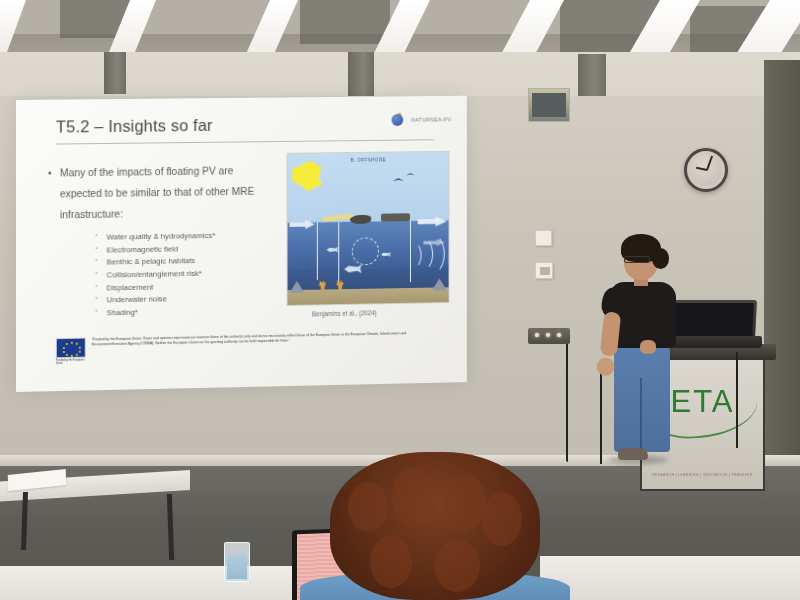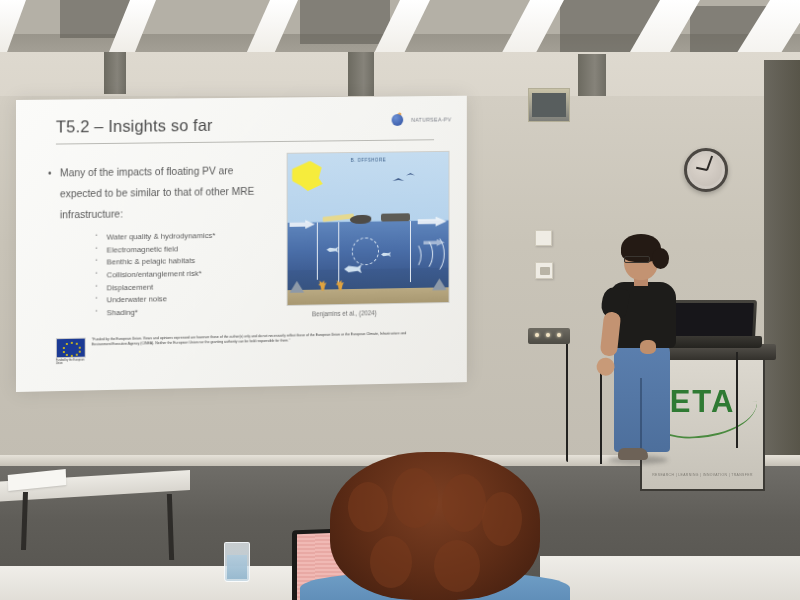--- a/index.html
+++ b/index.html
@@ -243,21 +243,21 @@
     position:absolute; left:640px; top:356px; width:125px; height:135px;
     background:linear-gradient(180deg,#dcd8cf,#c6c2b8);
     border:2px solid #3c3a35;
   }
   .lectern-top {
     position:absolute; left:628px; top:344px; width:148px; height:16px;
     background:linear-gradient(180deg,#56534d,#33312c); border-radius:2px;
   }
   .seta {
     position:absolute; left:0; right:0; top:26px; text-align:center;
-    font-size:31px; font-weight:700; color:#2f7a33; letter-spacing:2px;
+    font-size:31px; font-weight:400; color:#2f7a33; letter-spacing:2px;
     font-family:"Liberation Sans", sans-serif;
   }
   .seta-swoosh {
     position:absolute; left:8px; top:46px; width:108px; height:34px;
     border-bottom:2.4px solid #4a8a3f; border-radius:0 0 60% 40%/0 0 100% 70%;
     transform:rotate(-3deg);
   }
   .seta-tag {
     position:absolute; left:0; right:0; bottom:12px; text-align:center;
     font-size:3.4px; color:#7d7a72; letter-spacing:.4px;

